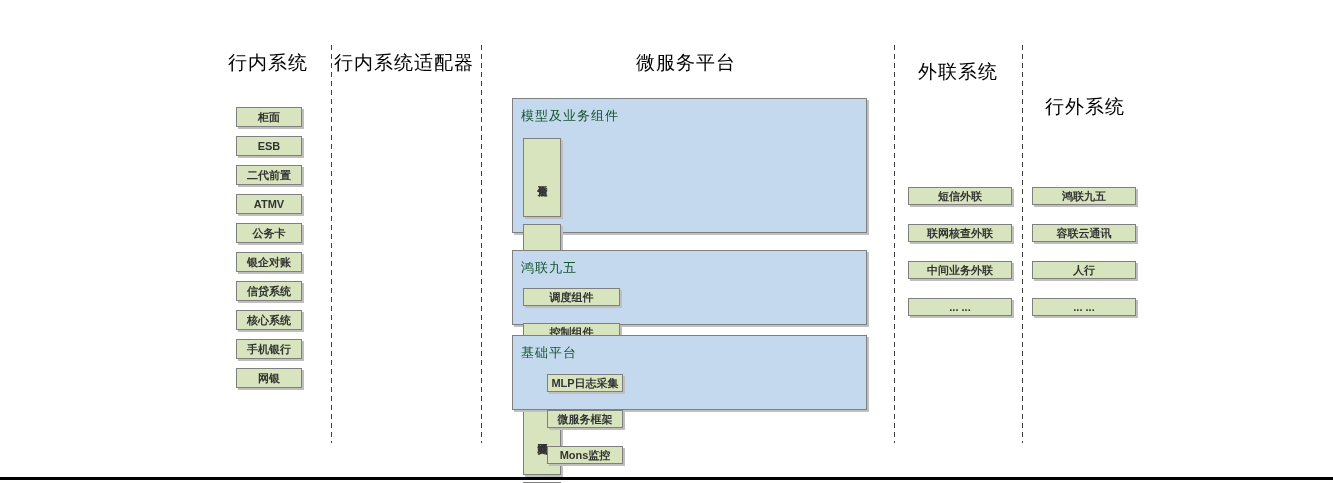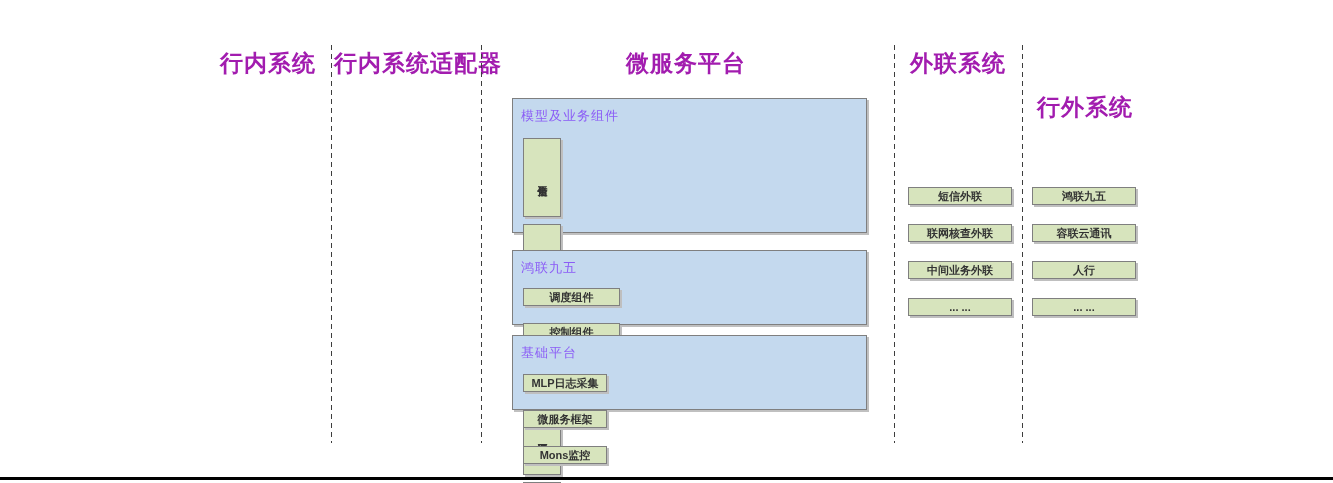--- a/index.html
+++ b/index.html
@@ -2,21 +2,21 @@
 <html><head>
 <meta charset="utf-8">
 <style>
   html,body { margin:0; padding:0; background:#ffffff; }
   .canvas {
     position:relative; width:1333px; height:483px; background:#ffffff;
     font-family:"Liberation Sans","DejaVu Sans",sans-serif; overflow:hidden;
   }
   .hdr {
     position:absolute; top:52px; height:22px; line-height:22px;
-    font-size:23px; font-weight:bold; color:#a21caf; text-align:center;
+    font-size:19px; font-weight:normal; color:#000000; text-align:center;
     letter-spacing:1px; white-space:nowrap;
   }
   .dash {
     position:absolute; top:45px; height:398px; width:1px;
     background:repeating-linear-gradient(to bottom,#3d3d3d 0 5px,transparent 5px 9px);
   }
   
   .list { position:absolute; display:flex; flex-direction:column; }
   .list > div, .hrow > div {
     background:#d7e4bd; border:1px solid #7f7f7f; box-shadow:2px 2px 0 #bfbfbf;
@@ -29,52 +29,64 @@
   .col1 > div, .col2 > div { height:20px; width:100%; }
   .col4 { left:908px;  top:187px; width:104px; gap:19px; }
   .col5 { left:1032px; top:187px; width:104px; gap:19px;justify-content:flex-end; }
   .col4 > div, .col5 > div { height:18px; width:100%; }
 
   .panel {
     position:absolute; left:512px; width:355px; box-sizing:border-box;
     background:#c4d9ee; border:1px solid #7f7f7f; box-shadow:2px 2px 0 #c0c0c0;
   }
   .panel-label {
-    position:absolute; left:521px; font-size:13px; color:#8b5cf6; letter-spacing:1px;
+    position:absolute; left:521px; font-size:13px; color:#14532d; letter-spacing:1px;
   }
   .hrow { position:absolute; display:flex; flex-direction:column; }
   .vrow { left:523px; top:138px; gap:7px; }
   .vrow > div {
     width:38px; height:79px;
     writing-mode:vertical-rl; text-orientation:upright;
     font-size:10px; letter-spacing:0; line-height:38px;
   }
   .crow { left:523px; top:288px; gap:17px; }
   .crow > div { width:97px; height:18px; }
   .brow { left:523px; top:374px; gap:18px; }
-  .brow > div { width:84px; height:18px; }
+  .brow > div { width:76px; height:18px;margin-left:24px; }
 
   .bottom-bar { position:absolute; left:0; top:477px; width:1333px; height:3px; background:#000000; }
 </style>
 </head>
 <body>
 
 <div class="canvas">
 
   <div class="hdr" style="left:208px; width:120px;">行内系统</div>
   <div class="hdr" style="left:334px; width:140px;">行内系统适配器</div>
   <div class="hdr" style="left:611px; width:150px;">微服务平台</div>
-  <div class="hdr" style="left:900px; width:116px;">外联系统</div>
+  <div class="hdr" style="left:900px; width:116px;margin-top:9px;">外联系统</div>
   <div class="hdr" style="left:1027px; width:116px;margin-top:44px;">行外系统</div>
 
   <div class="dash" style="left:331px;"></div>
   <div class="dash" style="left:481px;"></div>
   <div class="dash" style="left:894px;"></div>
   <div class="dash" style="left:1022px;"></div>
 
+  <div class="list col1">
+      <div>柜面</div>
+      <div>ESB</div>
+      <div>二代前置</div>
+      <div>ATMV</div>
+      <div>公务卡</div>
+      <div>银企对账</div>
+      <div>信贷系统</div>
+      <div>核心系统</div>
+      <div>手机银行</div>
+      <div>网银</div>
+    </div>
 
   <div class="panel" style="top:98px; height:135px;"></div>
   <div class="panel-label" style="top:107px;">模型及业务组件</div>
   <div class="hrow vrow">
       <div>短信平台</div>
       <div>联网核查</div>
       <div>银联及银行卡</div>
       <div>同城票交</div>
       <div>城商行清算</div>
       <div>中间业务模型</div>

